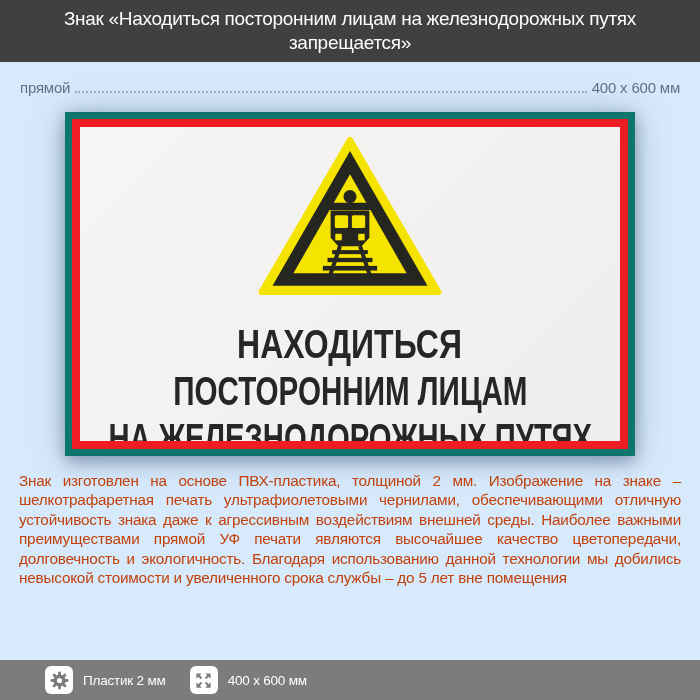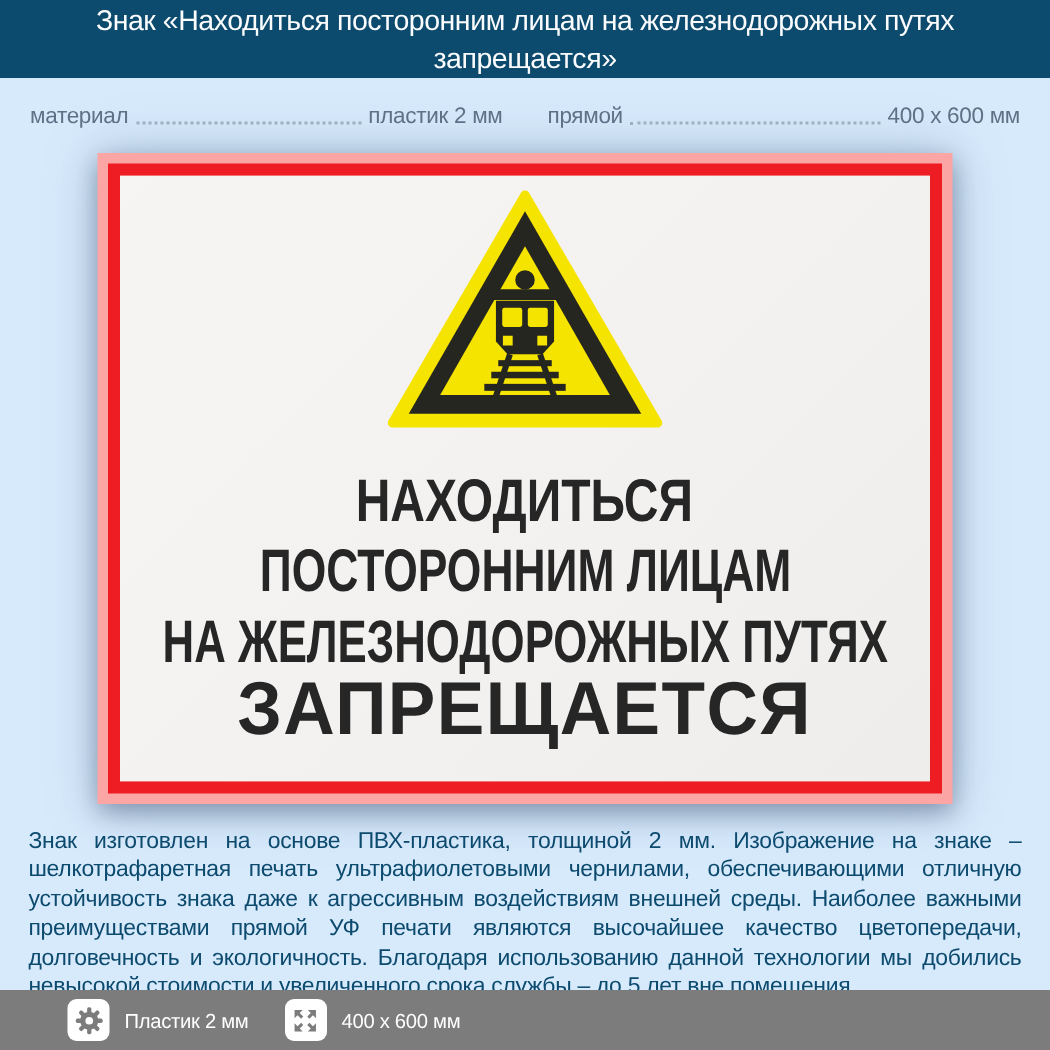--- a/index.html
+++ b/index.html
@@ -3,44 +3,44 @@
 <meta charset="utf-8">
 <style>
   html,body{margin:0;padding:0;}
   body{
     width:700px;height:700px;overflow:hidden;position:relative;
     background:#d7eafc;
     font-family:"Liberation Sans","DejaVu Sans",sans-serif;
   }
   
   .header{
-    height:52px;background:#0c4a6e;
-    display:flex;align-items:flex-end;justify-content:center;
+    height:62px;background:#404040;
+    display:flex;align-items:center;justify-content:center;
   }
   .header-title{
     max-width:580px;text-align:center;color:#fbfcfd;
     font-size:19px;line-height:1.28;letter-spacing:-0.3px;font-weight:400;
   }
   
   .specs{
     height:50px;display:flex;align-items:center;gap:30px;
     padding:0 20px;box-sizing:border-box;
   }
   .spec-group{
     flex:1;display:flex;align-items:flex-end;
     color:#5e7287;font-size:15px;letter-spacing:-0.2px;white-space:nowrap;
   }
   .spec-leader{
     flex:1;border-bottom:2px dotted #9cb0c2;
     margin:0 5px 3px 5px;min-width:30px;
   }
   
   .sign-panel{
-    width:570px;height:434px;margin:0 auto;box-sizing:border-box;
-    background:#fca5a5;padding:7px;
+    width:570px;height:344px;margin:0 auto;box-sizing:border-box;
+    background:#0f766e;padding:7px;
     box-shadow:0 5px 16px rgba(70,90,120,0.55),0 0 34px rgba(110,135,165,0.35);
   }
   .sign-red-frame{
     height:100%;box-sizing:border-box;border:8px solid #ee1c23;
     background:linear-gradient(135deg,#f7f5f4 0%,#f3f1f0 60%,#efedec 100%);
     display:flex;flex-direction:column;align-items:center;overflow:hidden;
   }
   .warn-triangle{margin-top:8px;flex:none;}
   .sign-line{
     font-weight:bold;color:#262626;white-space:nowrap;
@@ -48,21 +48,21 @@
     transform-origin:50% 50%;
   }
   .sign-line.l1{margin-top:30px;transform:scaleX(0.80);}
   .sign-line.l2{margin-top:13px;transform:scaleX(0.74);}
   .sign-line.l3{margin-top:13px;transform:scaleX(0.73);}
   .sign-line.big{
     margin-top:6px;font-size:50px;transform:scaleX(0.95);letter-spacing:1px;
   }
   
   .description{
-    width:662px;margin:15px auto 0;color:#0c4a6e;
+    width:662px;margin:15px auto 0;color:#c2410c;
     font-size:15.3px;line-height:1.27;letter-spacing:-0.2px;
     text-align:justify;
   }
   
   .footer{
     position:absolute;left:0;bottom:0;width:700px;height:40px;
     background:#7c7c7c;display:flex;align-items:center;
     padding-left:45px;box-sizing:border-box;gap:24px;
   }
   .footer-item{display:flex;align-items:center;gap:10px;}
@@ -73,25 +73,20 @@
   .footer-label{color:#ffffff;font-size:13.5px;letter-spacing:-0.2px;white-space:nowrap;}
 </style>
 </head>
 <body>
 
 <div class="header">
   <div class="header-title">Знак «Находиться посторонним лицам на железнодорожных путях запрещается»</div>
 </div>
 
 <div class="specs">
-  <div class="spec-group">
-    <span>материал</span>
-    <span class="spec-leader"></span>
-    <span>пластик 2 мм</span>
-  </div>
   <div class="spec-group">
     <span>прямой</span>
     <span class="spec-leader"></span>
     <span>400 x 600 мм</span>
   </div>
 </div>
 
 <div class="sign-panel">
   <div class="sign-red-frame">
 

